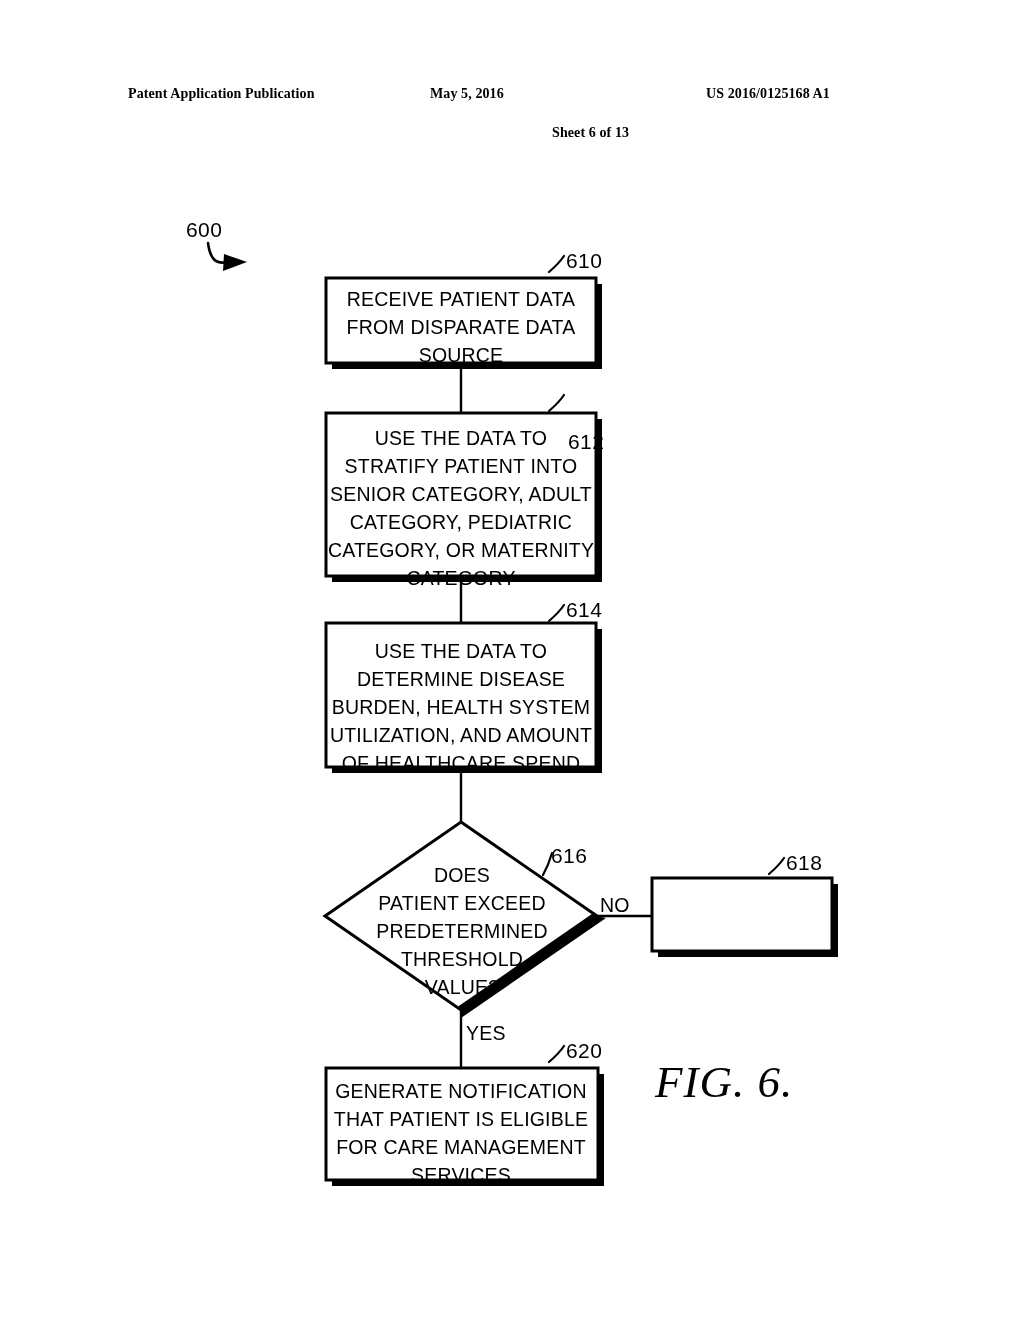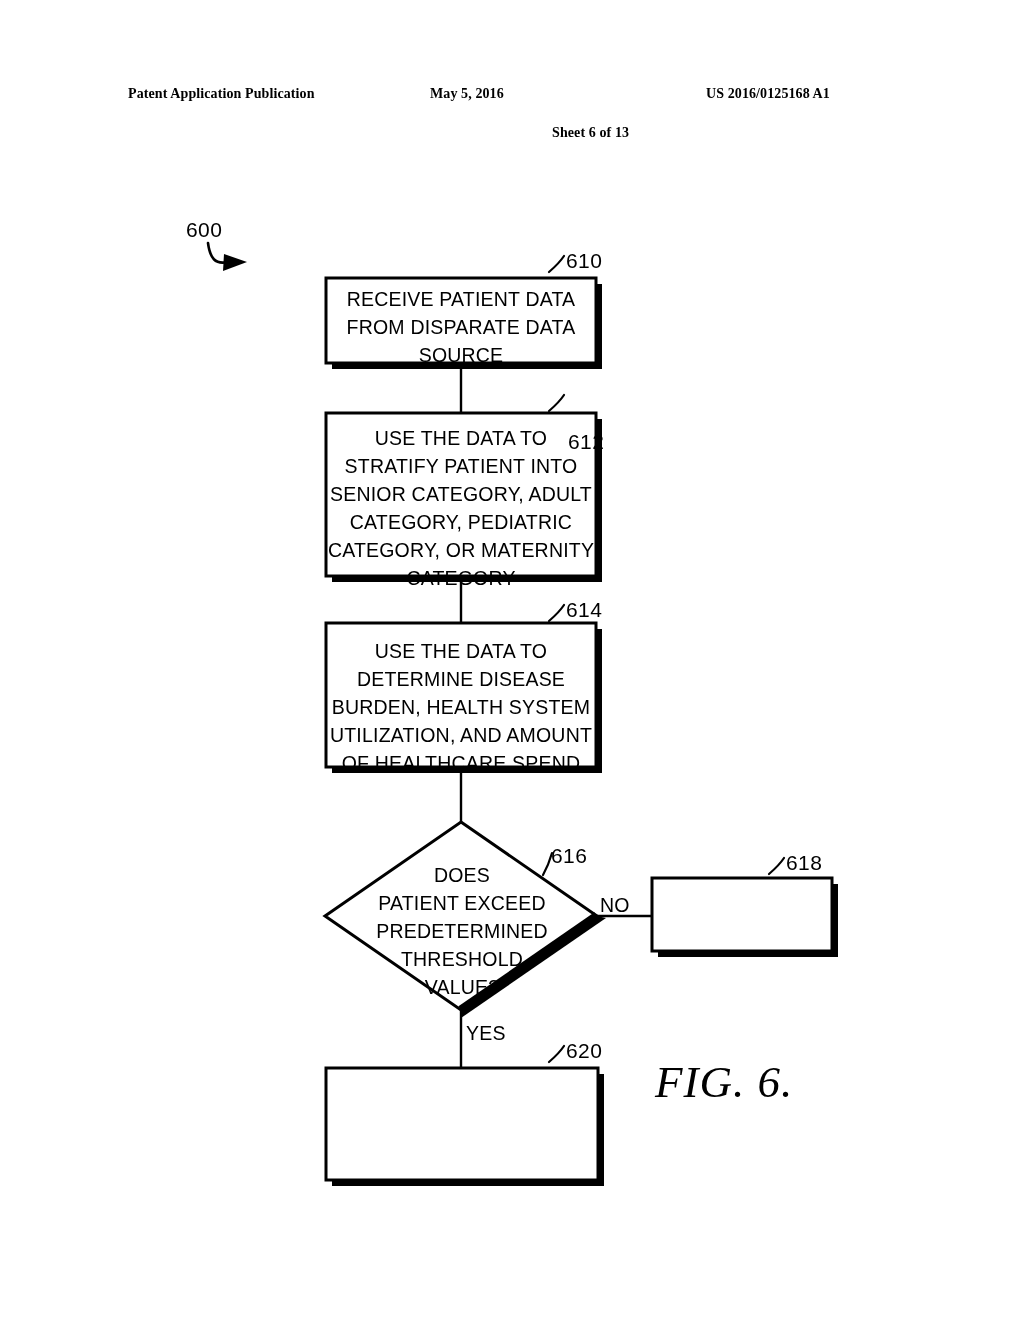--- a/index.html
+++ b/index.html
@@ -202,20 +202,24 @@
 UTILIZATION, AND AMOUNT
 OF HEALTHCARE SPEND</div>
 
   <div class="node-text" id="text-616">DOES
 PATIENT EXCEED
 PREDETERMINED
 THRESHOLD
 VALUE?</div>
 
 
+  <div class="node-text" id="text-620">GENERATE NOTIFICATION
+THAT PATIENT IS ELIGIBLE
+FOR CARE MANAGEMENT
+SERVICES</div>
 
   <div class="ref-num" id="ref-600">600</div>
 
   <div class="ref-num" id="ref-610">610</div>
 
   <div class="ref-num" id="ref-612">612</div>
 
   <div class="ref-num" id="ref-614">614</div>
 
   <div class="ref-num" id="ref-616">616</div>

